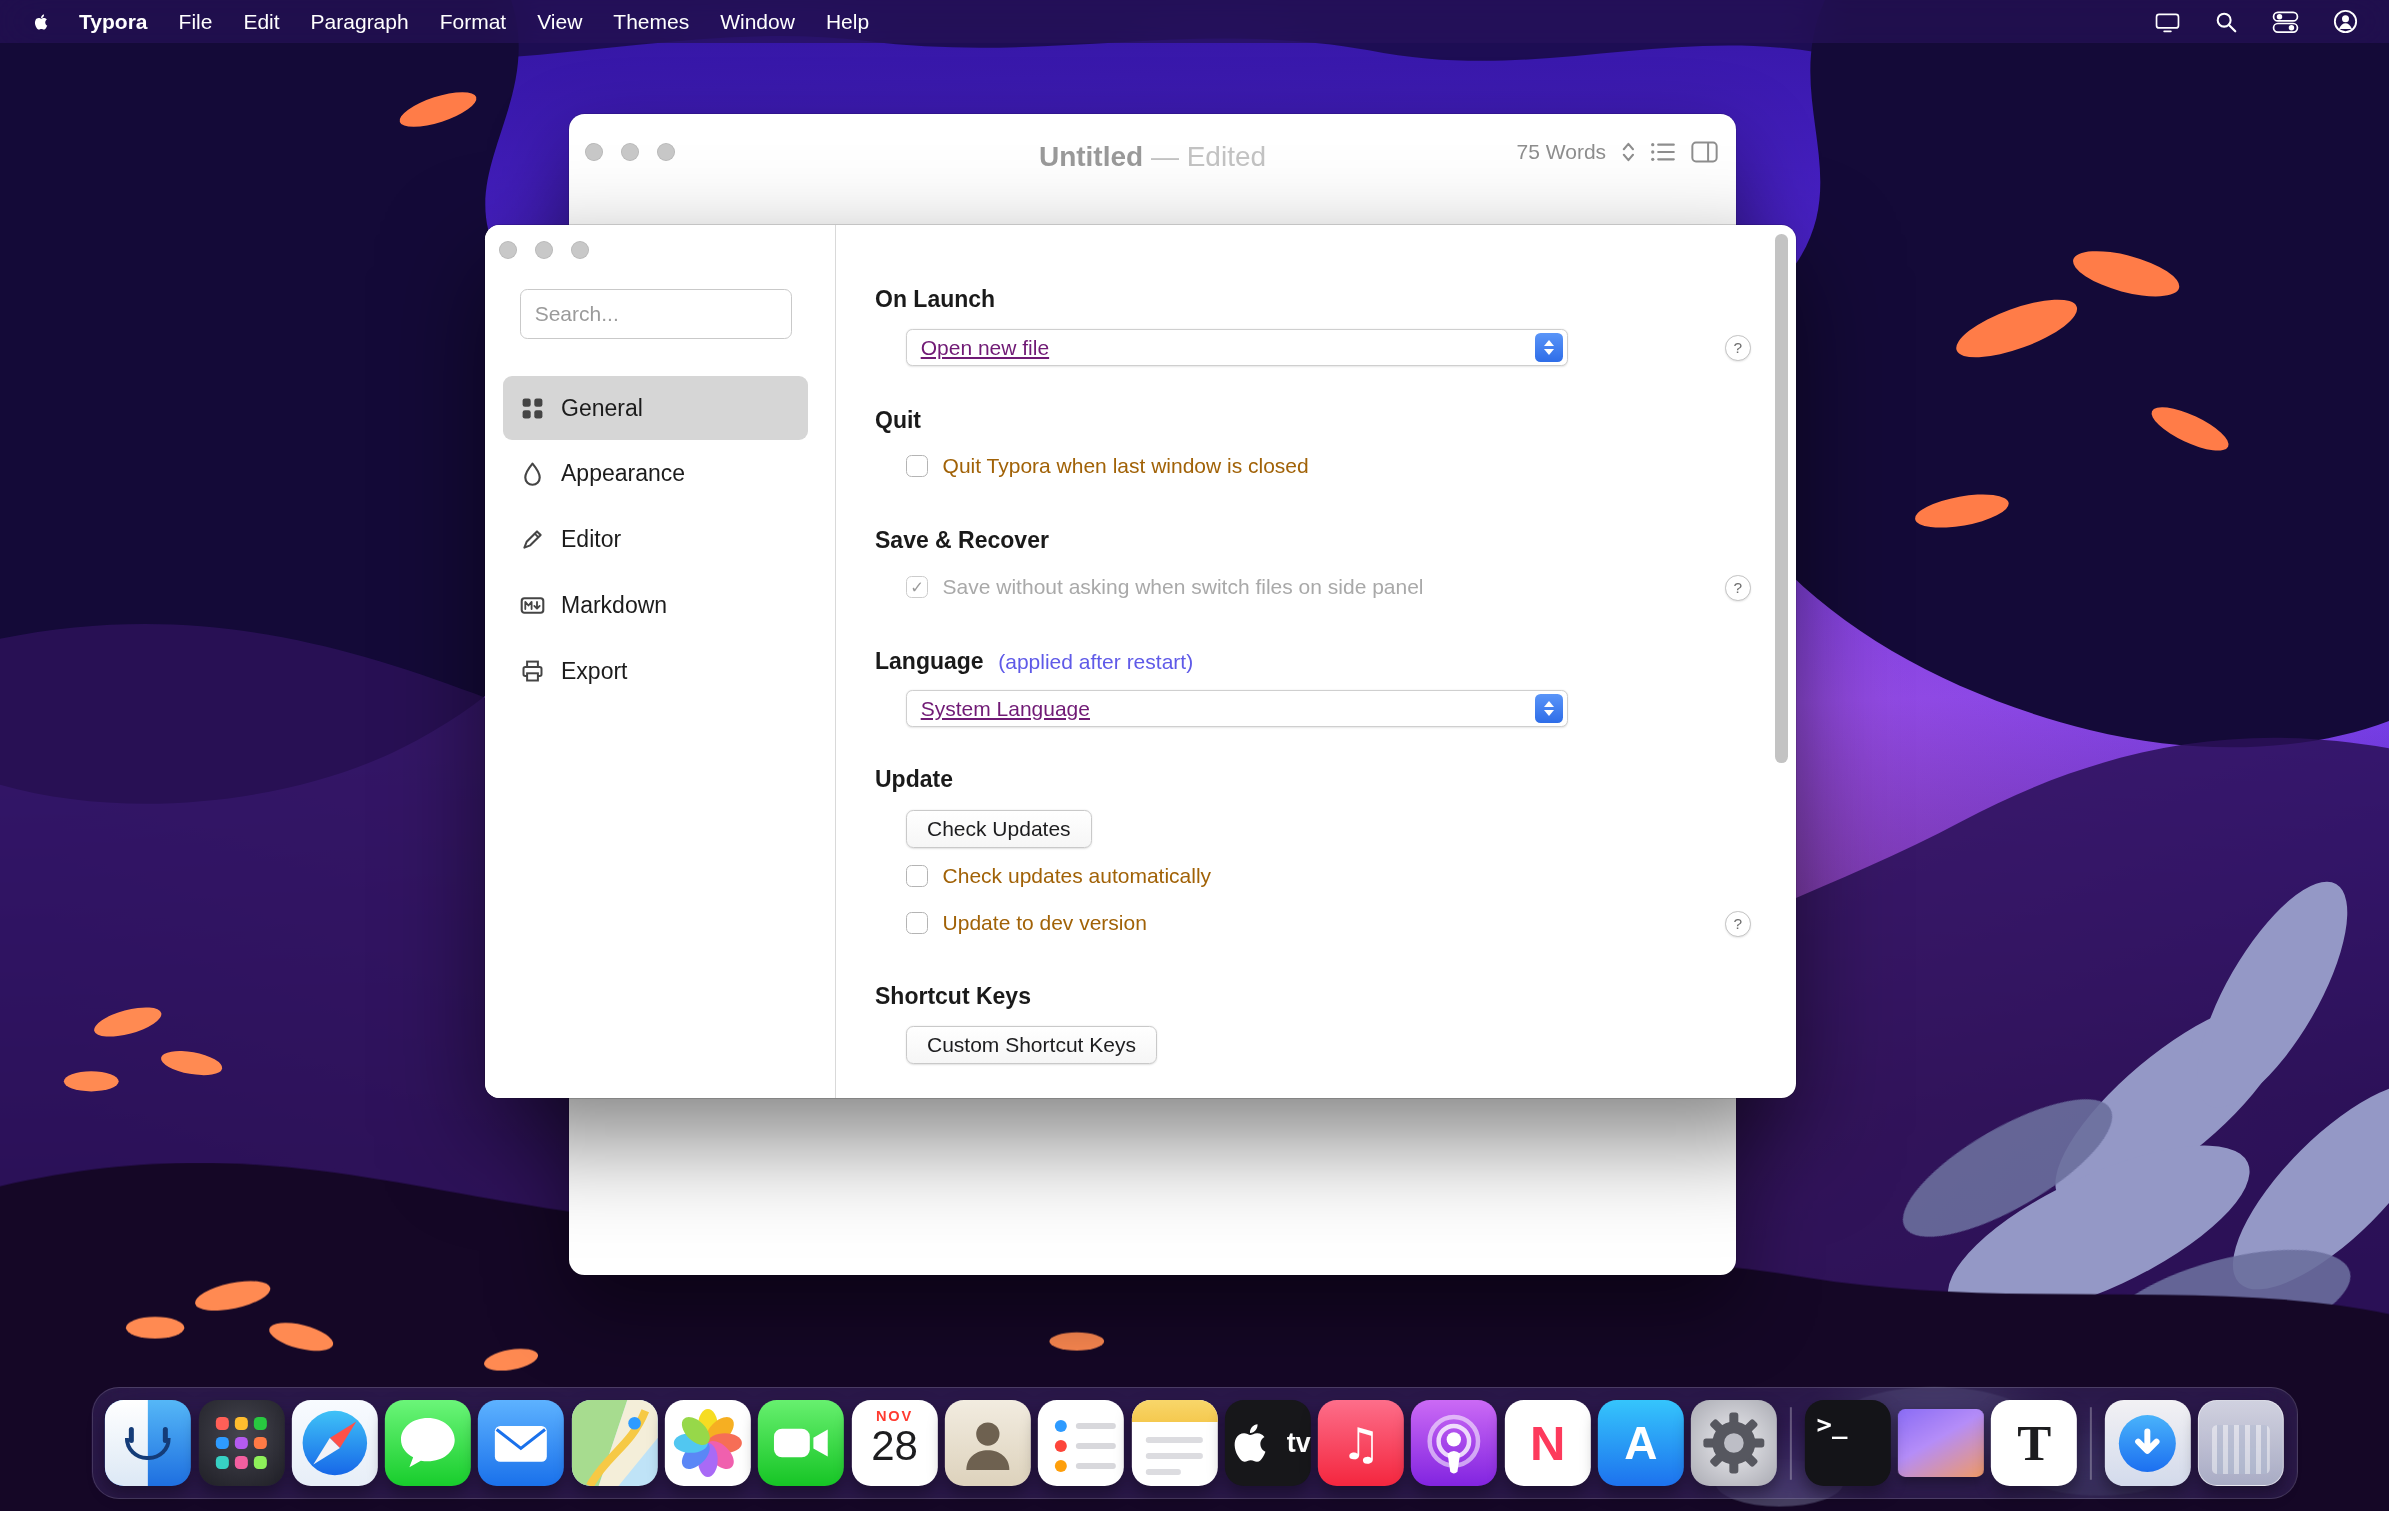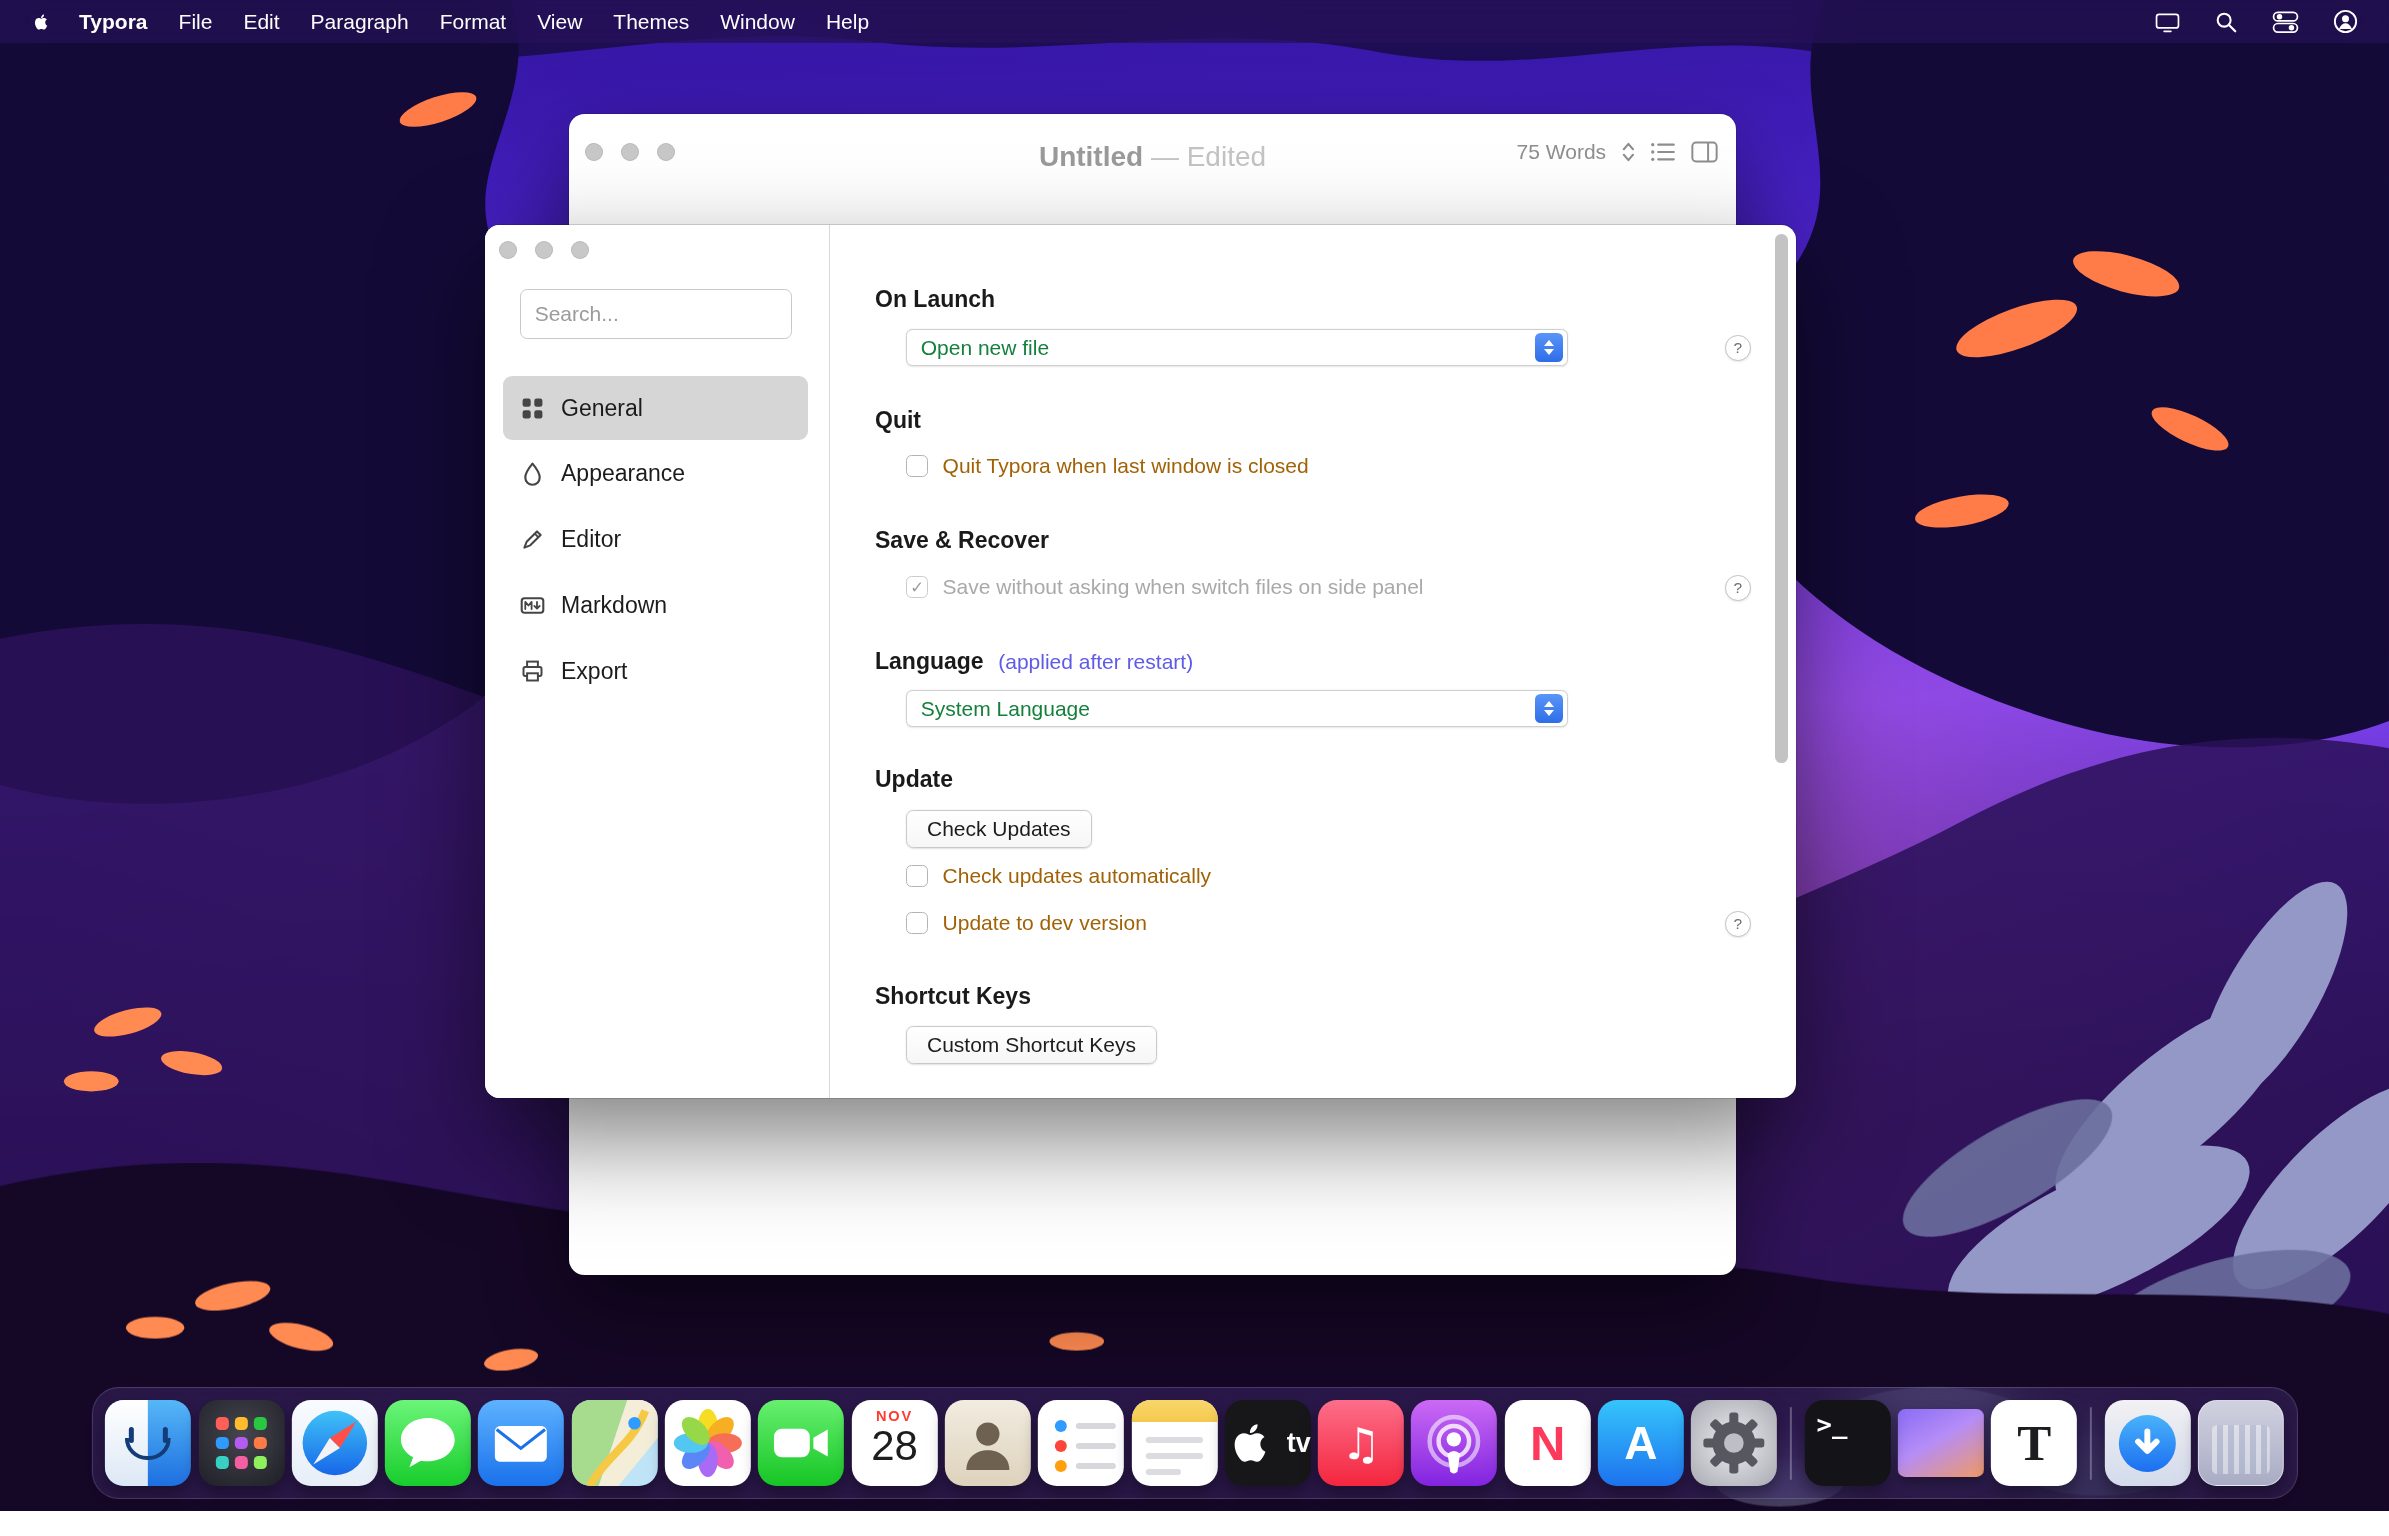--- a/index.html
+++ b/index.html
@@ -33,37 +33,37 @@
   .doc-dash,.doc-status{color:#c3c3c3;}
   .doc-right{position:absolute;right:18px;top:25.6px;display:flex;align-items:center;gap:15.5px;color:#8e8e8e;font-size:21px;}
   .doc-right svg{display:block;}
 
   
   .prefs-window{position:absolute;left:485px;top:225px;width:1311px;height:873px;z-index:20;
     background:#fff;border-radius:14.6px;
     box-shadow:0 0 0 0.9px rgba(0,0,0,.14),0 40px 100px rgba(0,0,0,.5);}
   .prefs-tls{position:absolute;left:13.7px;top:15.5px;display:flex;gap:18px;z-index:3;}
   .pref-sidebar{position:absolute;left:0;top:0;bottom:0;width:344px;background:#fff;
-    border-right:0.9px solid #d9d9d9;border-radius:14.6px 0 0 14.6px;}
+    border-right:0.9px solid #d9d9d9;border-radius:14.6px 0 0 14.6px;padding-left:6px;}
   .search-input{position:absolute;left:35px;top:64px;width:272px;height:50px;box-sizing:border-box;
     border:1.4px solid #c9c9c9;border-radius:7.3px;font-size:21px;padding:0 13.7px;color:#333;outline:none;
     font-family:inherit;background:#fff;}
   .search-input::placeholder{color:#9b9b9b;}
   .side-list{position:absolute;left:18px;top:151px;width:305px;display:flex;flex-direction:column;gap:1.8px;}
   .side-item{height:64px;border-radius:9px;display:flex;align-items:center;gap:15.5px;padding:0 15.5px;
     font-size:23px;color:#1c1c1c;box-sizing:border-box;}
   .side-item.selected{background:#d6d6d6;}
   .side-item svg{width:27px;height:27px;flex:0 0 auto;}
 
   .prefs-content{position:absolute;left:344px;top:0;right:0;bottom:0;}
   .ph{position:absolute;left:46px;margin:0;font-size:23px;font-weight:700;color:#1a1a1a;white-space:nowrap;}
   .ph .note{font-weight:400;font-size:21px;color:#5f5ae8;margin-left:14.6px;}
   .mac-select{position:absolute;left:77px;width:662px;height:37px;box-sizing:border-box;
     background:#fff;border:0.9px solid #cfcfcf;border-radius:6.4px;box-shadow:0 0.9px 1.8px rgba(0,0,0,.10);
-    display:flex;align-items:center;padding:0 42px 0 13.7px;font-size:21px;color:#15803d;}
+    display:flex;align-items:center;padding:0 42px 0 13.7px;font-size:21px;color:#701a75;text-decoration:underline;}
   .sel-stepper{position:absolute;right:3.7px;top:2.7px;width:28px;height:29px;border-radius:5.5px;
     background:linear-gradient(#5a95f8,#2e6de8);display:flex;flex-direction:column;align-items:center;justify-content:center;gap:2.7px;}
   .tri-up{width:0;height:0;border-left:5.5px solid transparent;border-right:5.5px solid transparent;border-bottom:6.4px solid #fff;}
   .tri-down{width:0;height:0;border-left:5.5px solid transparent;border-right:5.5px solid transparent;border-top:6.4px solid #fff;}
   .help-btn{position:absolute;left:896px;width:25.6px;height:25.6px;border-radius:50%;border:0.9px solid #c3c3c3;
     background:#fff;color:#6e6e6e;font-size:15.5px;display:flex;align-items:center;justify-content:center;
     box-shadow:0 0.9px 1.8px rgba(0,0,0,.10);padding:0;font-family:inherit;}
   .row{position:absolute;left:77px;display:flex;align-items:center;gap:14.6px;font-size:21px;color:#a16207;}
   .cb{width:22px;height:22px;box-sizing:border-box;border:1.4px solid #b4b4b4;border-radius:5.5px;background:#fff;
     display:flex;align-items:center;justify-content:center;flex:0 0 auto;}

